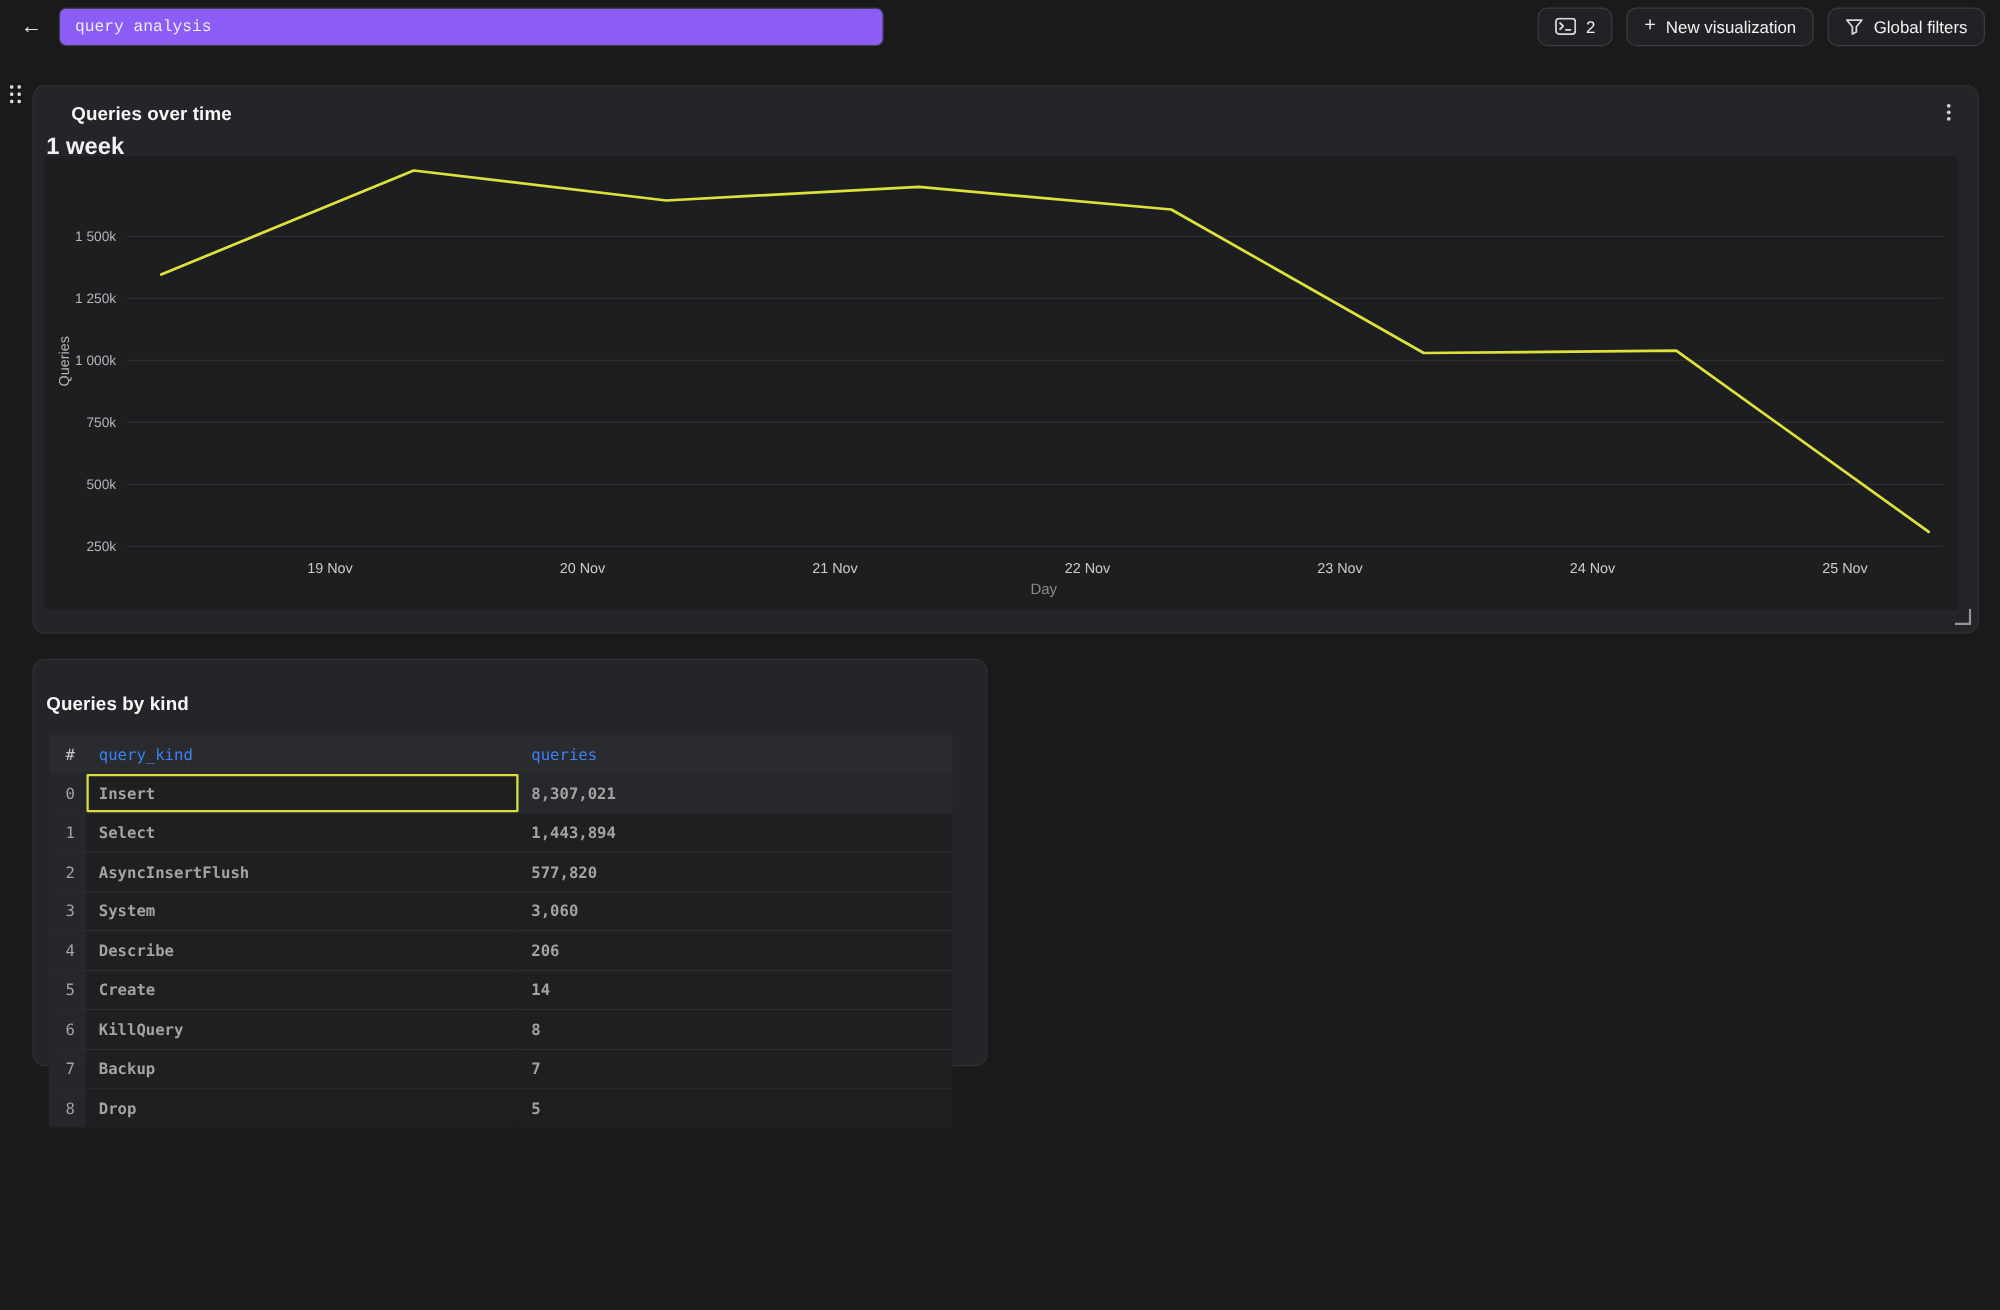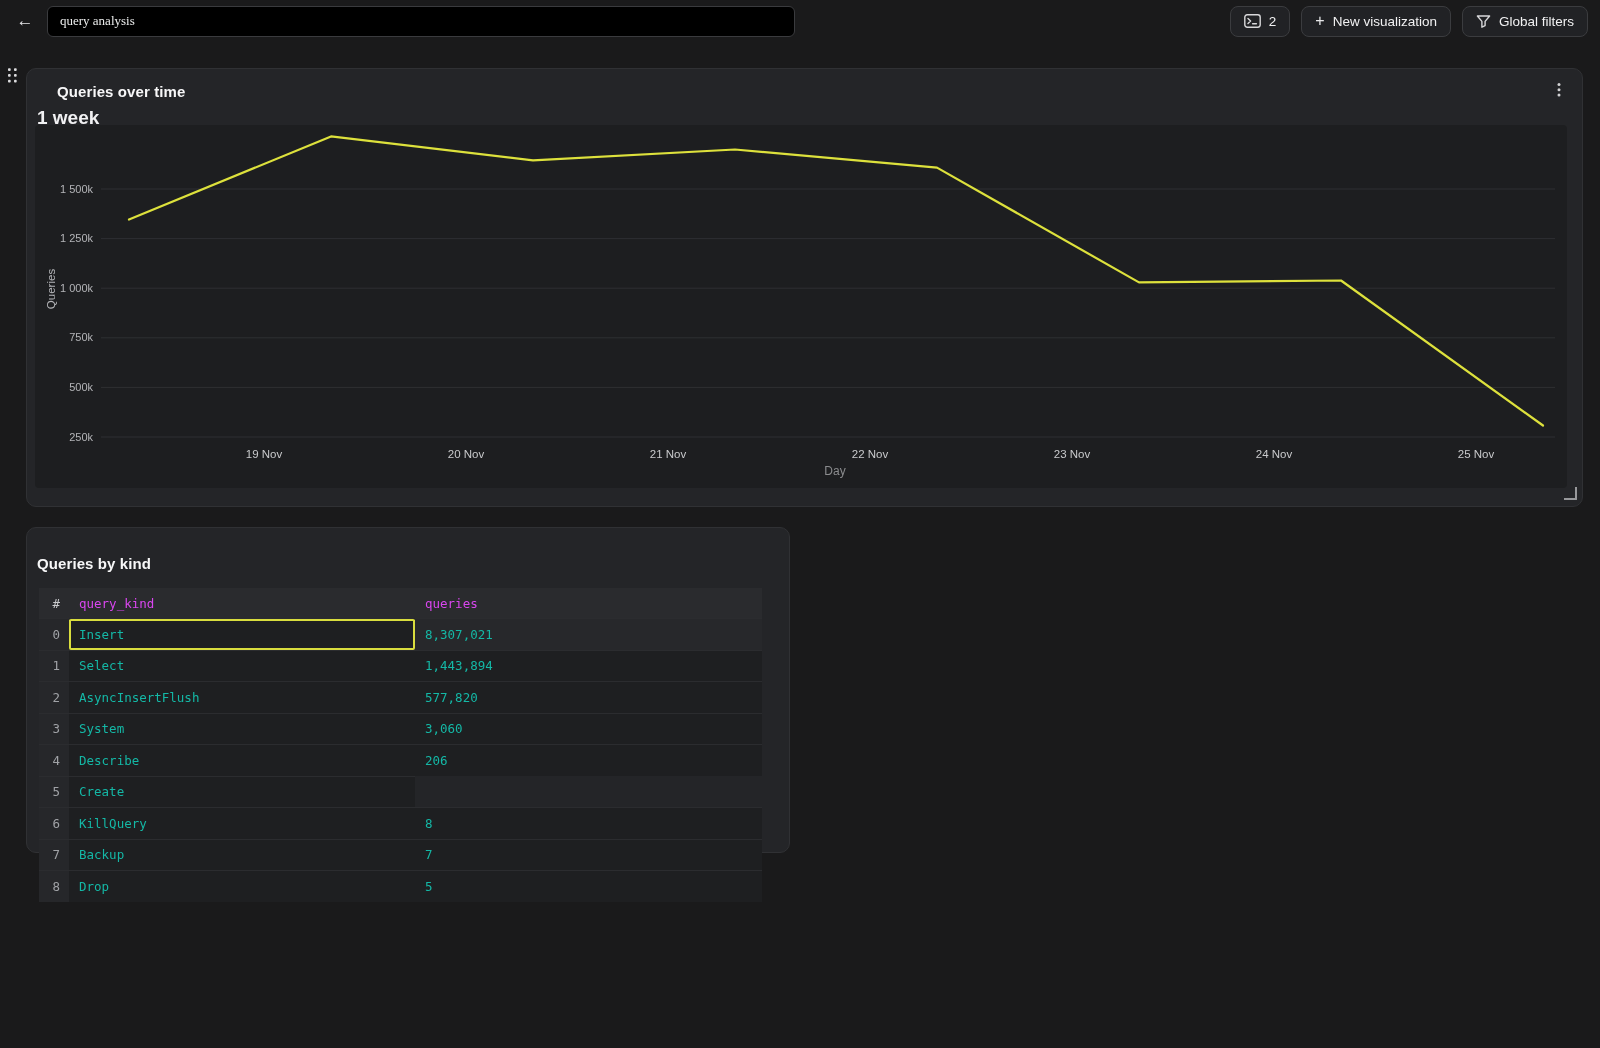--- a/index.html
+++ b/index.html
@@ -6,23 +6,23 @@
   body{
     width:1600px;height:1048px;position:relative;overflow:hidden;
     background:#1a1a1b;color:#ececee;
     font-family:"Liberation Sans",sans-serif;
   }
   
   .topbar{position:absolute;left:0;top:0;width:1600px;height:42px;
     display:flex;align-items:center;padding:0 12px;box-sizing:border-box;}
   .back-btn{width:26px;height:26px;background:none;border:none;color:#e6e6e8;
     font-size:17px;line-height:26px;padding:0;margin-right:9px;cursor:pointer;font-family:inherit;}
-  .title-input{width:748px;height:31px;background:#000000;border:1px solid #3a3b3e;
+  .title-input{width:660px;height:31px;background:#8b5cf6;border:1px solid #3a3b3e;
     border-radius:6px;color:#eceded;font-size:13px;padding:0 12px;box-sizing:border-box;
-    font-family:Liberation Serif, serif;outline:none;}
+    font-family:Liberation Mono, monospace;outline:none;}
   .tb-actions{margin-left:auto;display:flex;gap:11px;align-items:center;}
   .tb-btn{display:flex;align-items:center;gap:8px;height:31px;padding:0 13px;
     background:#212225;border:1px solid #3b3c3f;border-radius:8px;color:#f1f1f2;
     font-size:13.5px;font-family:inherit;cursor:pointer;white-space:nowrap;}
   .tb-btn svg{display:block;}
   .plus-glyph{font-size:16px;color:#e8e8ea;margin-top:-1px;}
   
   .panel{position:absolute;background:#242528;border:1px solid #303134;
     border-radius:10px;box-sizing:border-box;}
   #chart-panel{left:26px;top:68px;width:1557px;height:439px;}
@@ -36,23 +36,23 @@
     background:#1d1e20;border-radius:4px;text-align:center;}
   .resize-corner{position:absolute;right:5px;bottom:6px;width:11px;height:11px;
     border-right:2px solid #97989b;border-bottom:2px solid #97989b;border-bottom-right-radius:1px;cursor:nwse-resize;}
   .drag-handle{position:absolute;left:6px;top:66px;width:16px;height:20px;cursor:grab;}
   
   .table-title{position:absolute;left:10px;top:15px;}
   .tbl{position:absolute;left:12px;top:60px;width:723px;
     font-family:"DejaVu Sans Mono",monospace;font-size:12.5px;}
   .tr{display:grid;grid-template-columns:30px 346px 347px;}
   .tr .cell{display:flex;align-items:center;padding:0 10px;box-sizing:border-box;
-    border-top:1px solid #2b2c2f;background:#1e1f21;color:#14b8a6;font-weight:400;
+    border-top:1px solid #2b2c2f;background:#1e1f21;color:#a3a3a3;font-weight:700;
     height:31.5px;overflow:hidden;}
-  .tr.header .cell{height:30px;background:#2a2b2e;color:#d946ef;font-weight:500;border-top:none;}
+  .tr.header .cell{height:30px;background:#2a2b2e;color:#3b82f6;font-weight:500;border-top:none;}
   .cell.idx{background:#26272a;color:#a0a2a6;justify-content:flex-end;padding:0 9px;font-weight:500;}
   .tr.header .cell.idx{background:#2a2b2e;color:#c9cacd;}
   .tr.hl .cell.data{background:#27282b;}
   .cell.selected{box-shadow:inset 0 0 0 2px var(--sel,#d9dd3e);background:#1e1f21 !important;
     border-radius:2px;position:relative;z-index:2;}
 </style>
 </head>
 <body>
 
 <div class="topbar">
@@ -171,20 +171,21 @@
         <div class="cell data">3,060</div>
       </div>
       <div class="tr ">
         <div class="cell idx">4</div>
         <div class="cell data">Describe</div>
         <div class="cell data">206</div>
       </div>
       <div class="tr ">
         <div class="cell idx">5</div>
         <div class="cell data">Create</div>
+        <div class="cell data">14</div>
       </div>
       <div class="tr ">
         <div class="cell idx">6</div>
         <div class="cell data">KillQuery</div>
         <div class="cell data">8</div>
       </div>
       <div class="tr ">
         <div class="cell idx">7</div>
         <div class="cell data">Backup</div>
         <div class="cell data">7</div>

